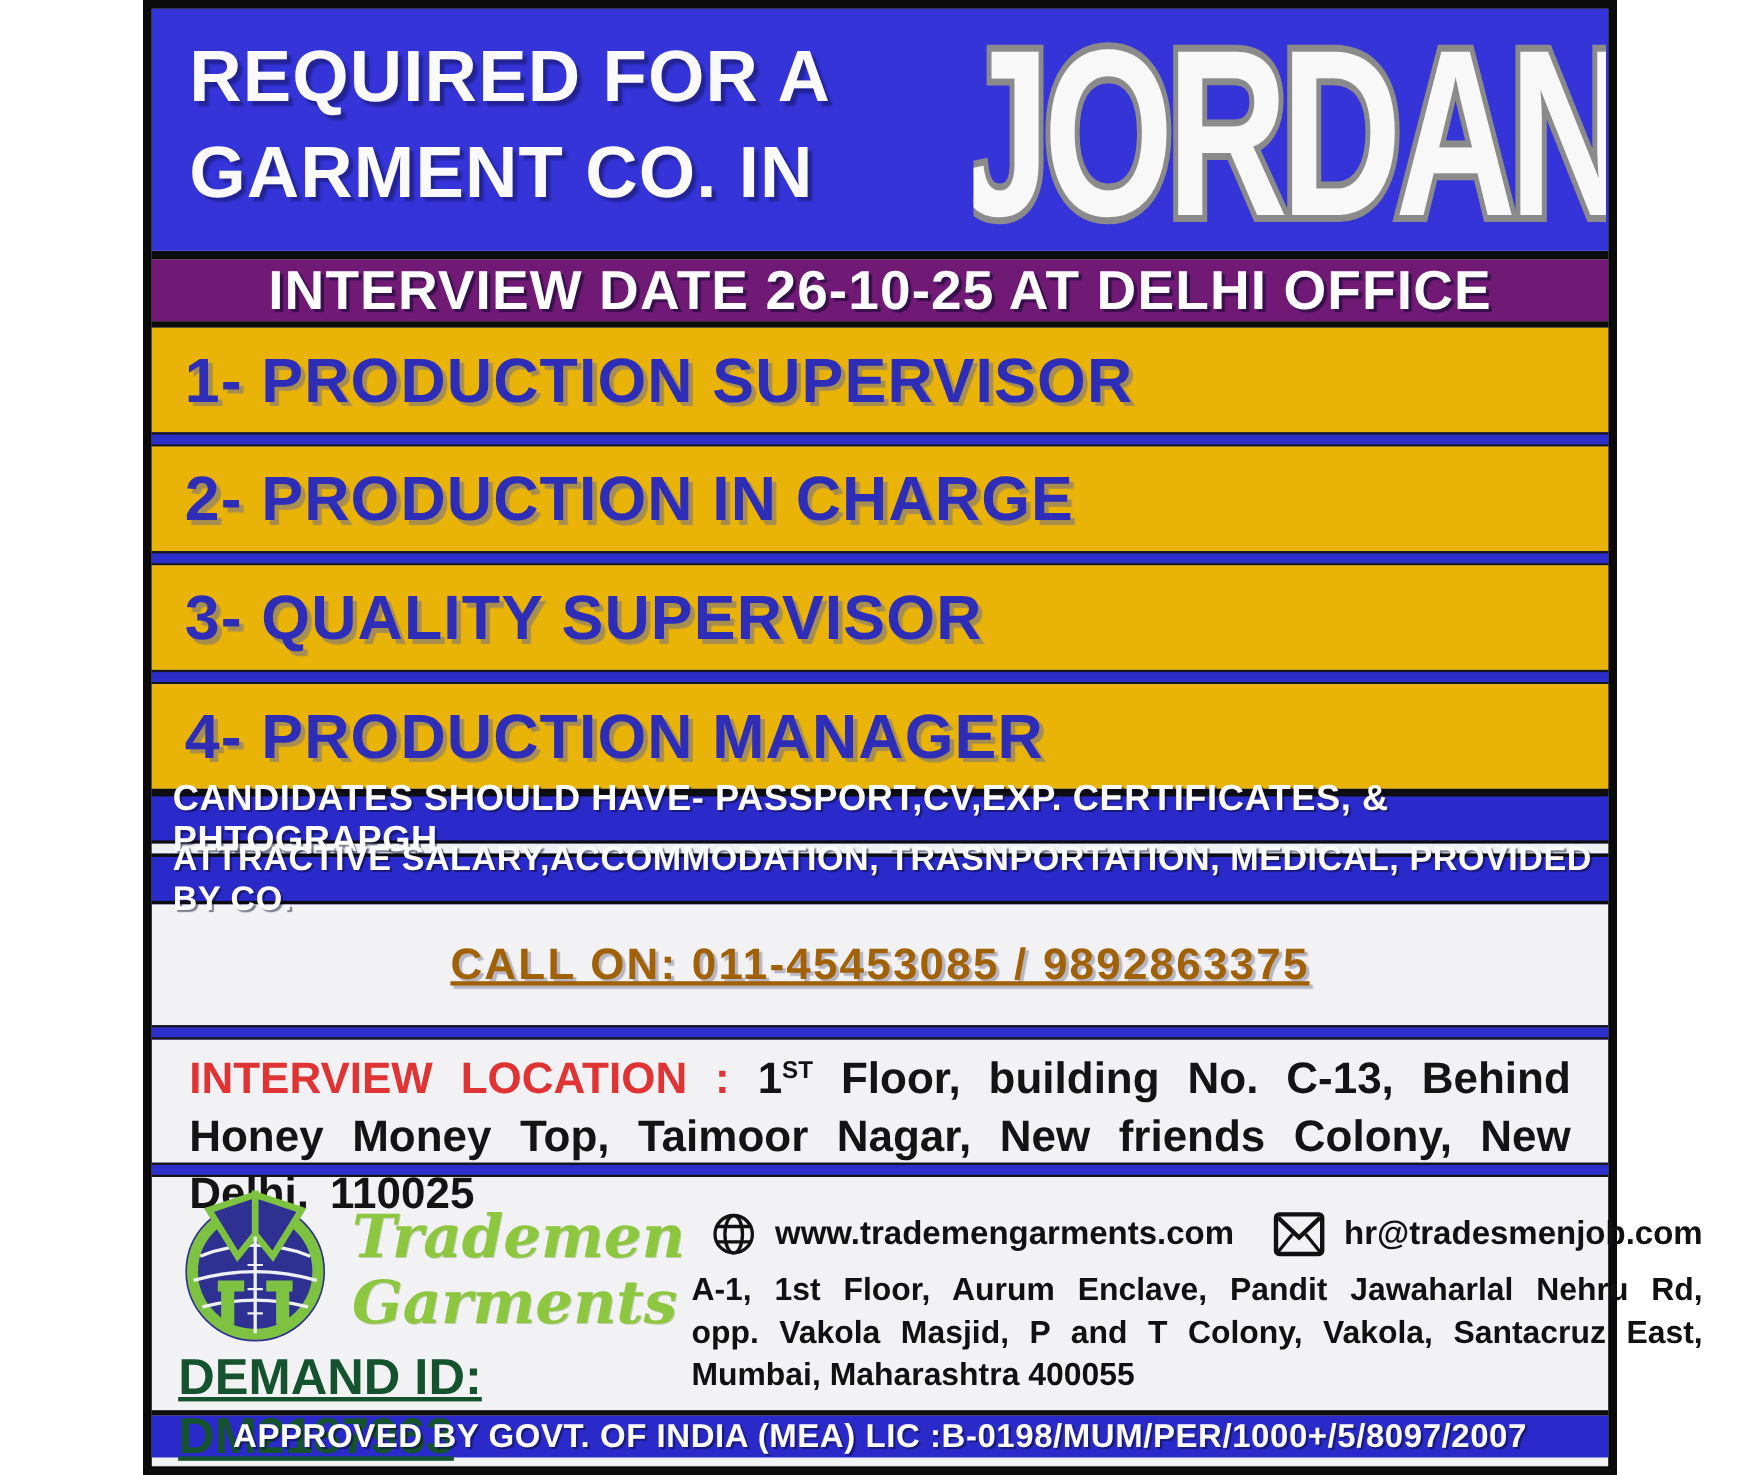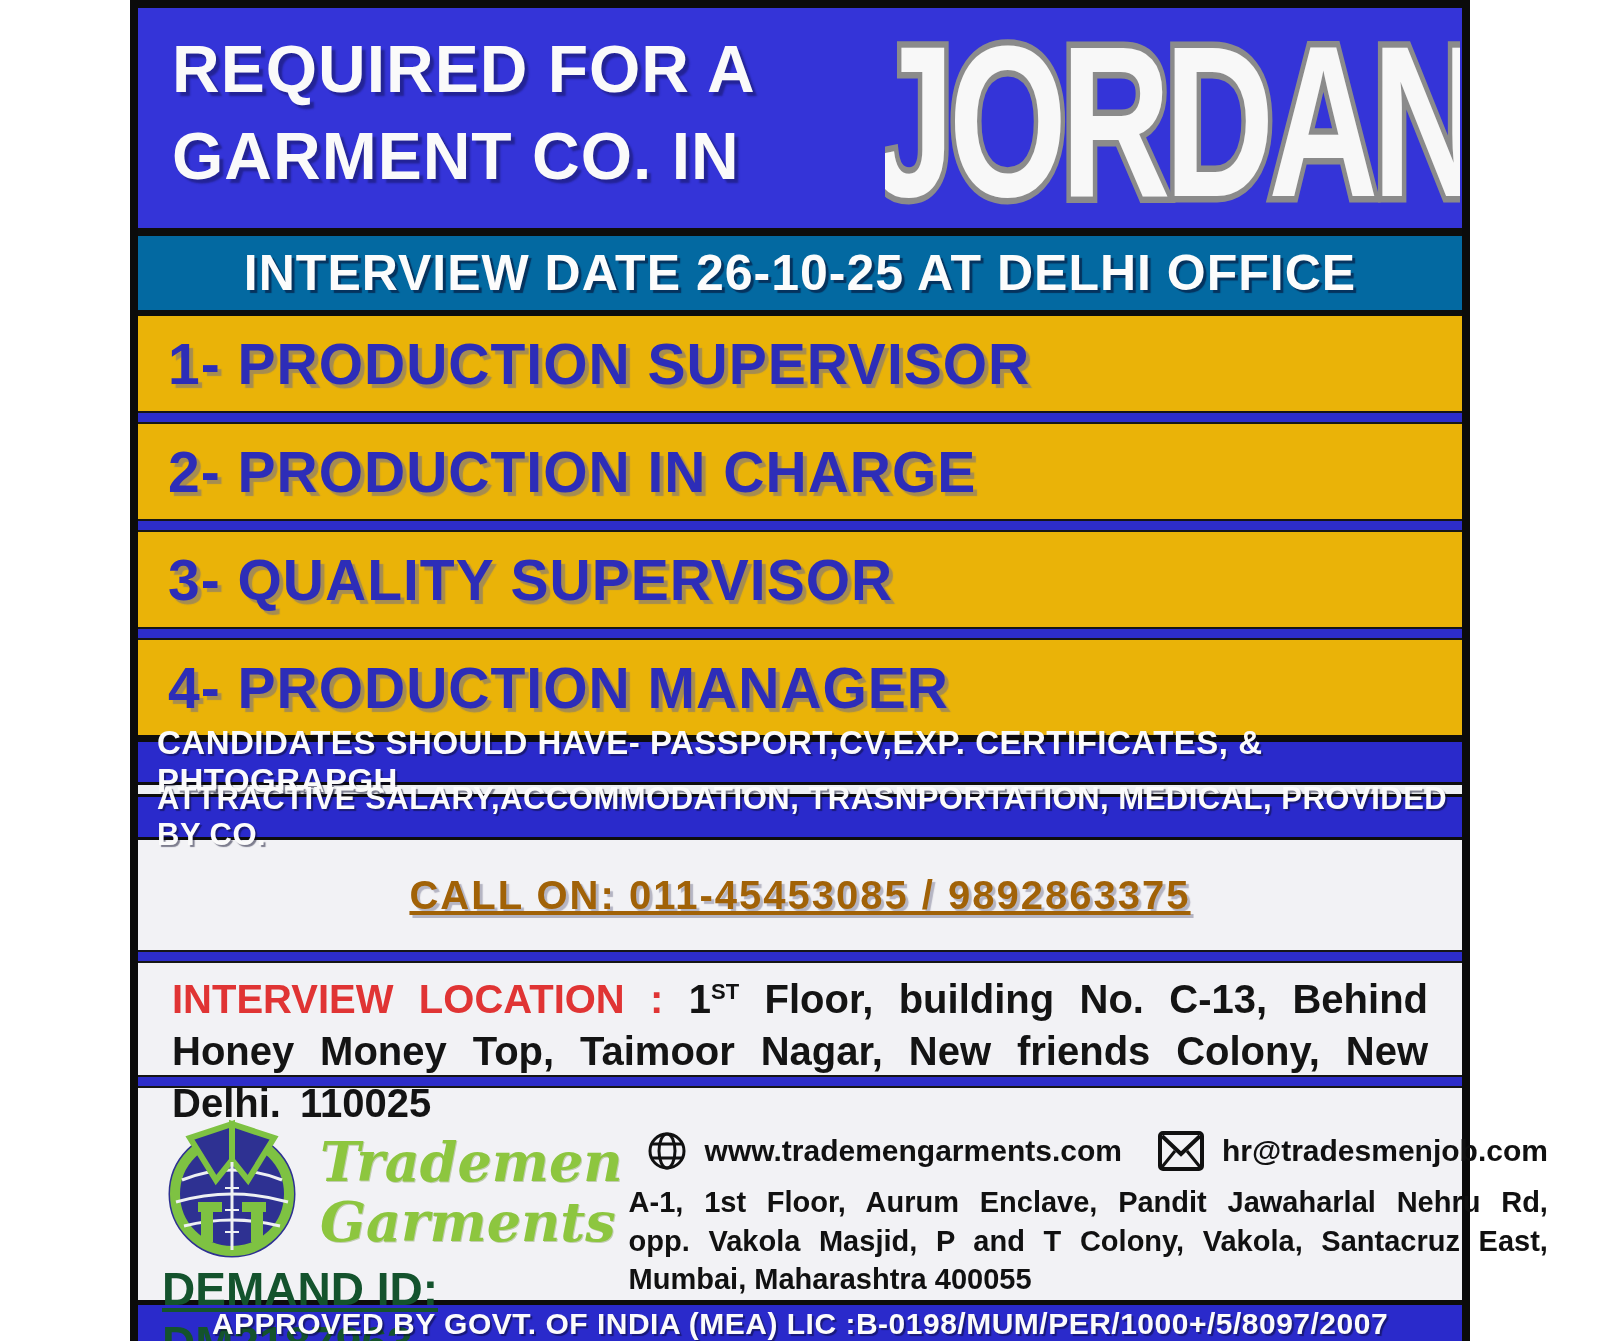--- a/index.html
+++ b/index.html
@@ -7,21 +7,21 @@
   .poster{position:absolute;left:130px;top:0;width:1340px;height:1341px;box-sizing:border-box;
     border:8px solid #0b0b0b;background:#f2f2f5;}
   .hr{width:100%;background:#0d0d0d;}
   
   .header{position:relative;height:220px;background:#3434d8;}
   .headline{position:absolute;left:34px;top:18px;color:#fafafa;font-weight:bold;
     font-size:66px;line-height:1.32;letter-spacing:1px;
     text-shadow:4px 4px 2px rgba(15,15,70,0.45);}
   .jordan{position:absolute;right:2px;top:6px;}
   
-  .interview{height:74px;background:#0369a1;display:flex;align-items:center;justify-content:center;}
+  .interview{height:56px;background:#701a75;display:flex;align-items:center;justify-content:center;}
   .interview span{color:#fcfcfc;font-weight:bold;font-size:50px;letter-spacing:1px;
     text-shadow:3px 3px 1px rgba(8,8,40,0.55);}
   
   .item{height:95px;background:#eab308;display:flex;align-items:center;padding-left:30px;}
   .item span{color:#2d2db8;font-weight:bold;font-size:57px;letter-spacing:1px;
     text-shadow:4px 4px 1px rgba(110,110,140,0.55);}
   .divider{height:13px;box-sizing:border-box;background:#2d2dc9;
     border-top:2px solid #161616;border-bottom:2px solid #161616;}
   
   .bar{height:46px;box-sizing:border-box;background:#2a2acb;display:flex;align-items:center;
@@ -36,30 +36,30 @@
   .call span{color:#a16207;font-weight:bold;font-size:40px;letter-spacing:2px;
     text-shadow:3px 3px 1px rgba(120,120,145,0.5);text-decoration:underline;}
   
   .location{height:112px;box-sizing:border-box;padding:10px 34px 0 34px;}
   .location p{margin:0;font-size:40px;font-weight:bold;color:#141414;text-align:justify;
     line-height:1.3;word-spacing:8px;}
   .location .red{color:#e03434;}
   .location sup{font-size:22px;vertical-align:super;}
   
   .footer{height:212px;display:flex;}
-  .f-left{width:500px;box-sizing:border-box;padding:10px 0 0 24px;margin-top:20px;}
+  .f-left{width:500px;box-sizing:border-box;padding:10px 0 0 24px;}
   .logo-row{display:flex;align-items:flex-start;}
   .brand{font-family:"DejaVu Serif", serif;font-style:italic;font-weight:bold;
     color:#8dc63f;font-size:54px;line-height:1.12;margin:14px 0 0 18px;
     text-shadow:1px 1px 0 rgba(80,120,20,0.3);}
   .demand{font-size:46px;font-weight:bold;color:#14532d;margin-top:4px;text-decoration:underline;}
   .f-right{flex:1;box-sizing:border-box;padding:14px 26px 0 6px;}
   .f-call{color:#e8403a;font-weight:bold;font-size:42px;letter-spacing:7px;
     text-shadow:1px 1px 0 rgba(150,40,40,0.3);}
-  .contact-row{display:flex;align-items:center;margin-top:27px;}
+  .contact-row{display:flex;align-items:center;margin-top:16px;}
   .contact-row .txt{font-size:30px;font-weight:bold;color:#111;}
   .contact-row .ic{margin:0 16px;}
   .address{margin-top:10px;font-size:29px;font-weight:bold;color:#111;line-height:1.33;}
   .address .jl{text-align:justify;text-align-last:justify;}
   
   .approved{height:38px;background:#2a2acb;display:flex;align-items:center;justify-content:center;}
   .approved span{color:#fbfbfb;font-weight:bold;font-size:30px;letter-spacing:0.5px;
     text-shadow:2px 2px 1px rgba(8,8,40,0.5);}
 </style>
 </head>

